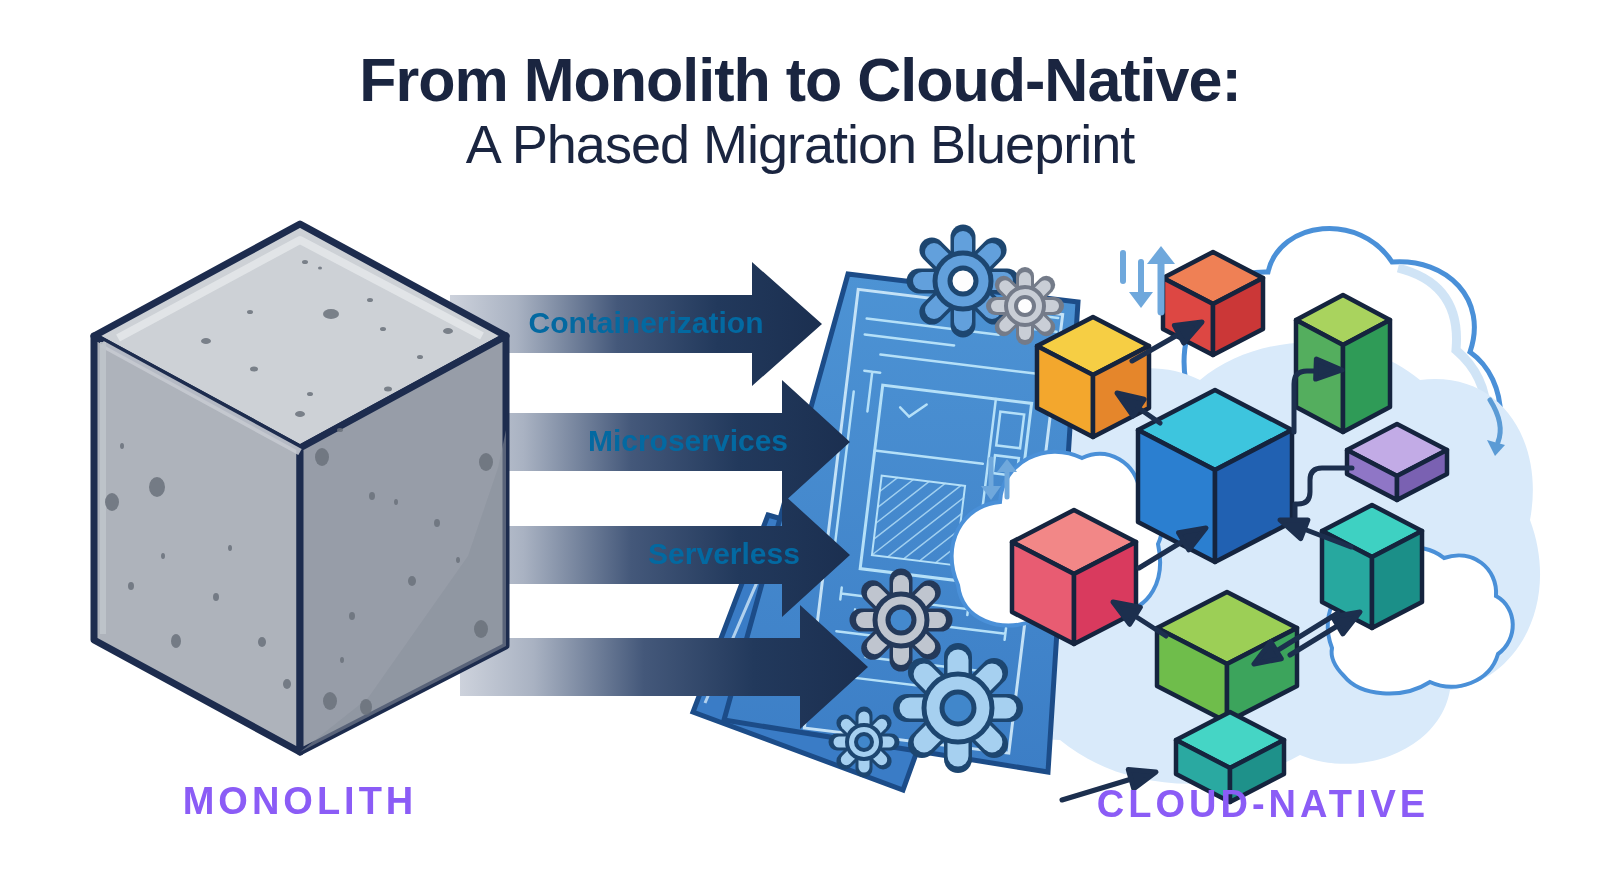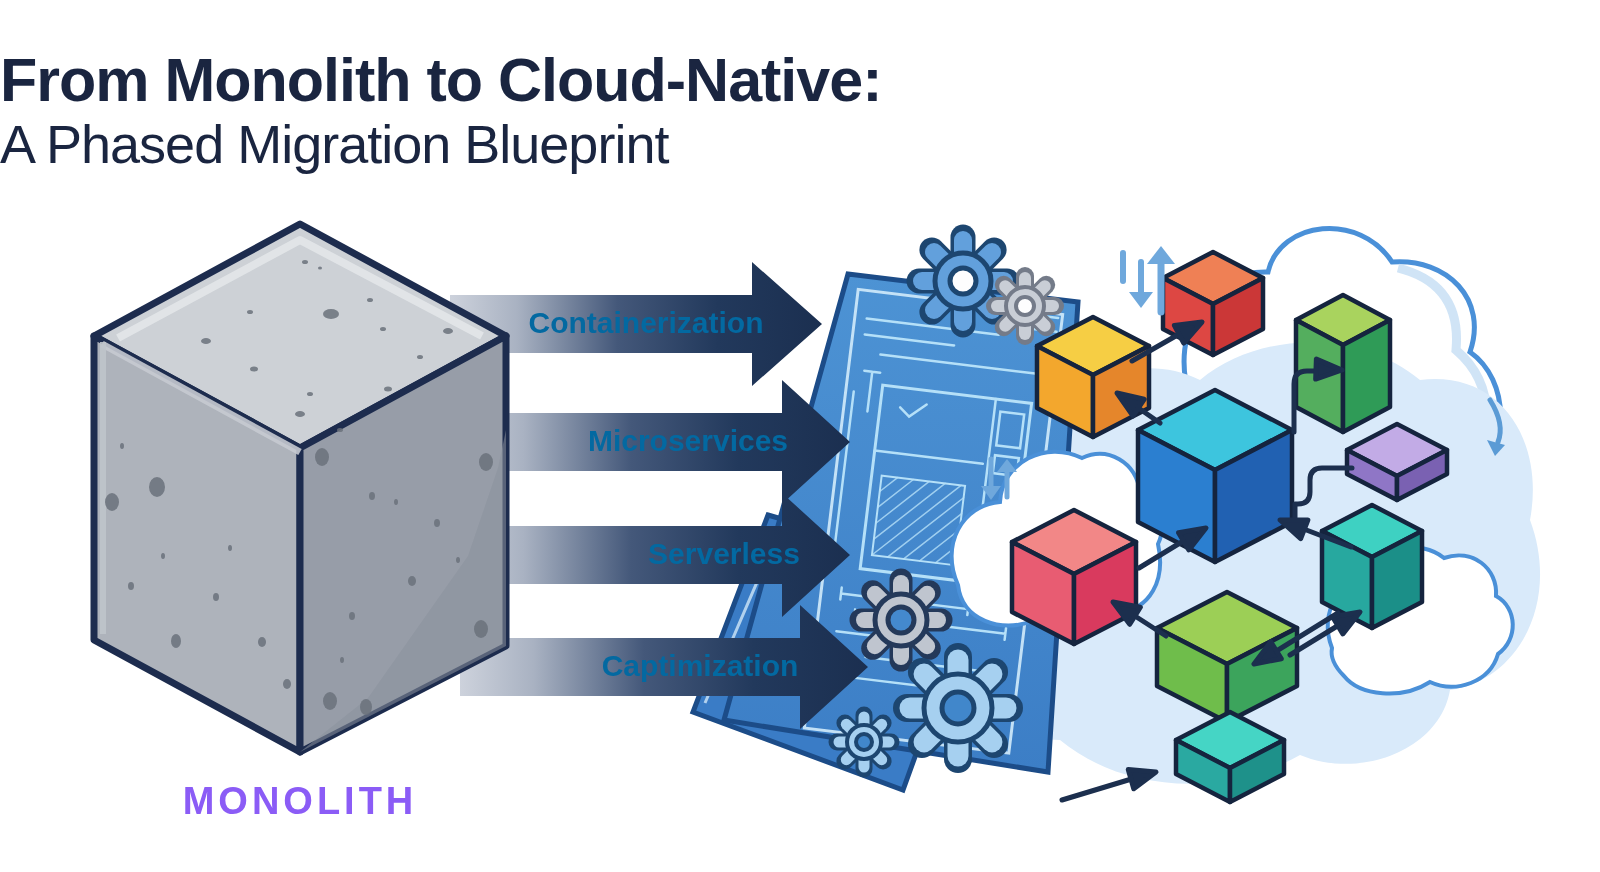--- a/index.html
+++ b/index.html
@@ -1,18 +1,18 @@
 <!DOCTYPE html>
 <html><head>
 <meta charset="utf-8">
 <style>
   html,body{margin:0;padding:0;background:#ffffff;}
   .stage{position:relative;width:1600px;height:872px;background:#ffffff;overflow:hidden;
          font-family:"Liberation Sans", sans-serif;}
-  .title{position:absolute;left:0;right:0;top:48px;color:#1a2540;}
+  .title{position:absolute;left:0;right:0;top:48px;text-align:center;color:#1a2540;}
   .title h1{margin:0;font-size:61px;font-weight:800;letter-spacing:-1px;line-height:1.05;}
   .title h2{margin:4px 0 0 0;font-size:54px;font-weight:400;letter-spacing:-1px;line-height:1.05;}
   .scene{position:absolute;left:0;top:0;}
   .phase-label{position:absolute;transform:translate(-50%,-50%);color:#0369a1;
                font-size:30px;font-weight:700;white-space:nowrap;}
   .side-label{position:absolute;transform:translate(-50%,-50%);color:#8b5cf6;
               font-size:38px;font-weight:800;letter-spacing:4px;white-space:nowrap;}
 </style>
 </head>
 <body>
@@ -319,16 +319,16 @@
   </svg>
 
   <div class="title">
     <h1>From Monolith to Cloud-Native:</h1>
     <h2>A Phased Migration Blueprint</h2>
   </div>
 
   <div class="phase-label" style="left:646px;top:323px">Containerization</div>
   <div class="phase-label" style="left:688px;top:441px">Microservices</div>
   <div class="phase-label" style="left:724px;top:554px">Serverless</div>
-  <div class="phase-label" style="left:700px;top:666px">Captimization</div>
 
   <div class="side-label" style="left:300px;top:801px">MONOLITH</div>
+  <div class="side-label" style="left:1263px;top:804px">CLOUD-NATIVE</div>
 </div>
 
 </body></html>

